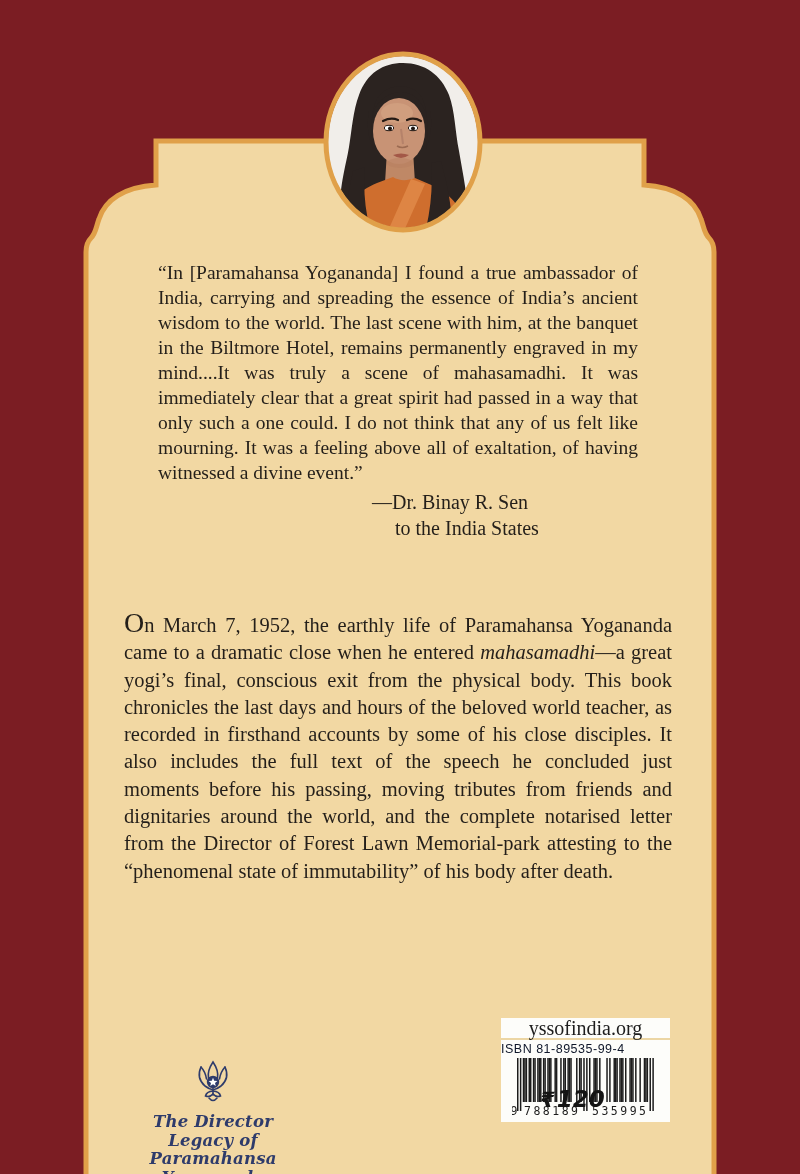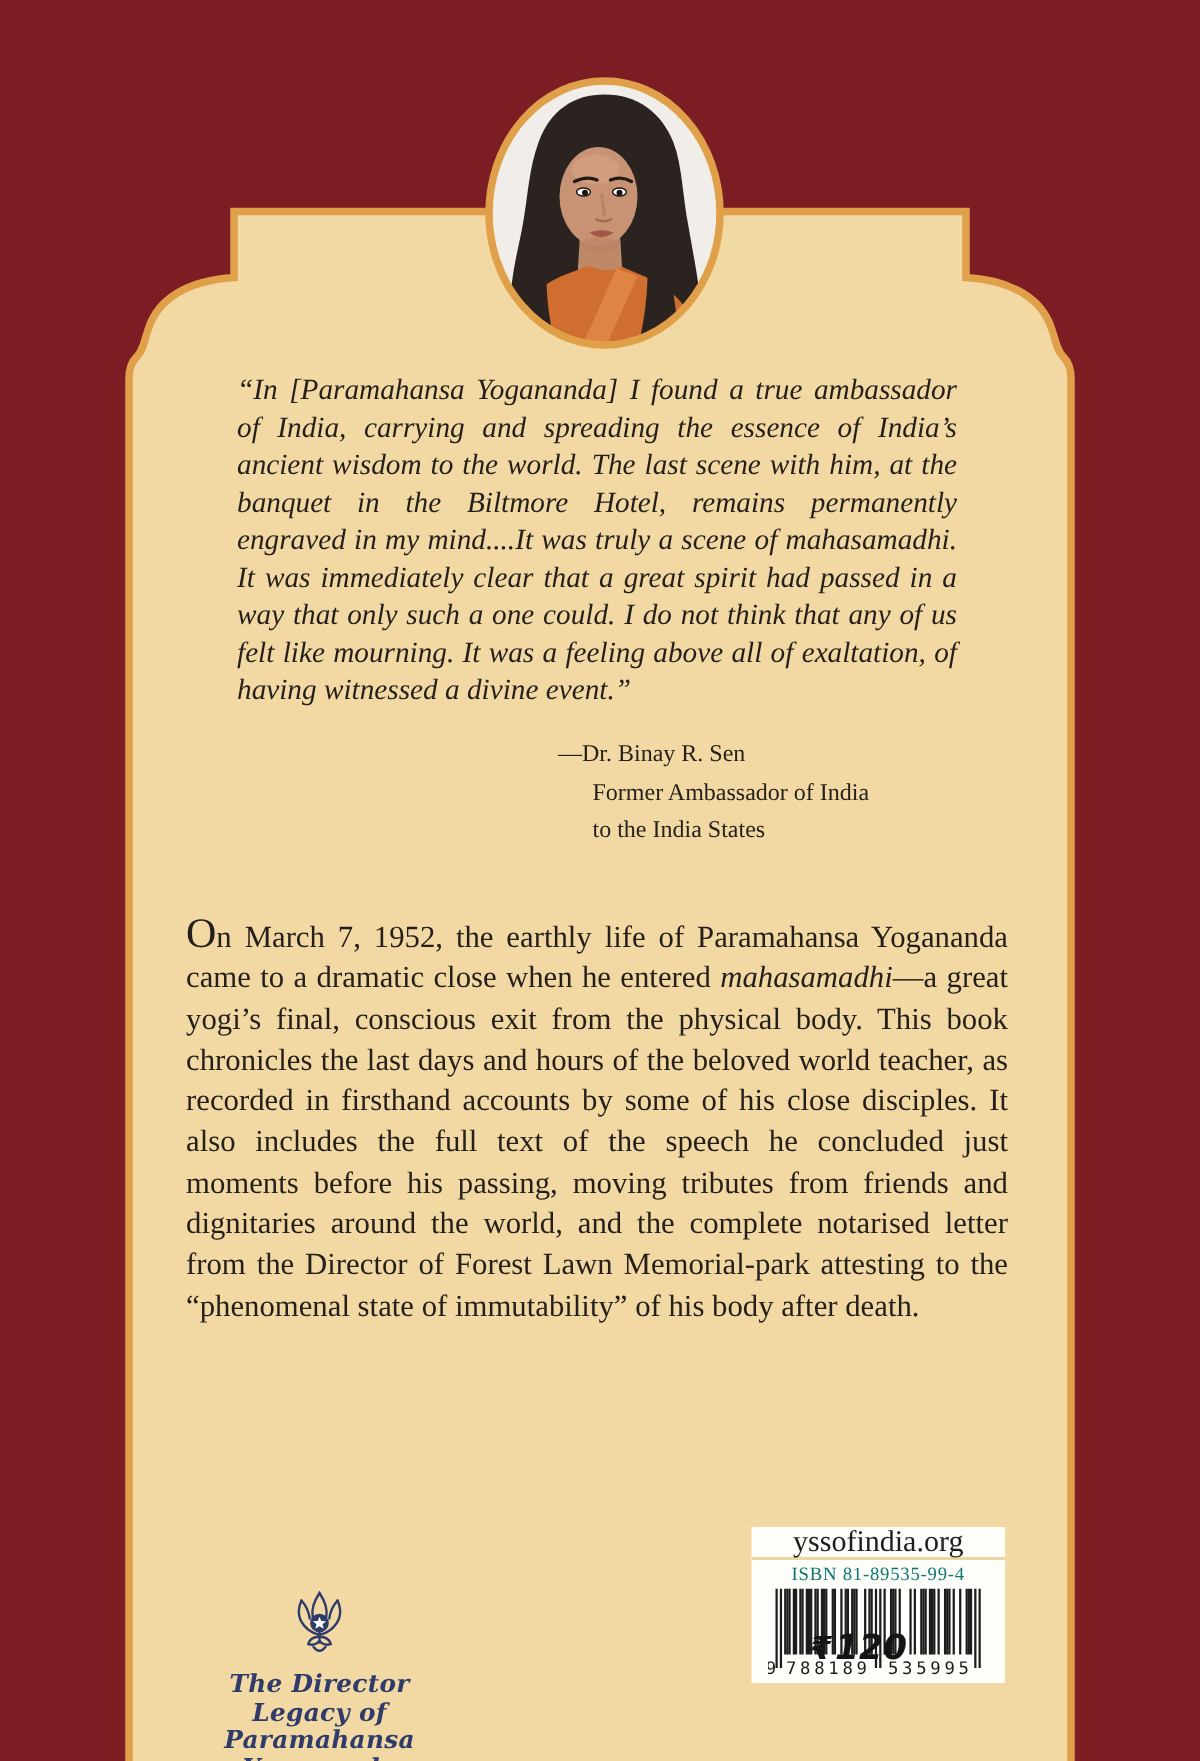--- a/index.html
+++ b/index.html
@@ -4,43 +4,43 @@
 <style>
   :root{
     --maroon:#7b1d23; --panel:#f2d8a3; --gold:#e0a049; --ink:#241f1a;
     --navy:#2e3b6b; --white:#fdfdfa;
   }
   html,body{margin:0;padding:0;background:var(--maroon);}
   .cover{position:relative;width:800px;height:1174px;overflow:hidden;
          background:var(--maroon);font-family:"Liberation Serif",serif;}
   .panel-svg{position:absolute;left:0;top:0;z-index:1;}
   .portrait{position:absolute;left:323px;top:51px;width:160px;height:182px;z-index:3;}
-  .quote{position:absolute;left:158px;top:248px;width:480px;z-index:2;
-         font-style:italic;font-size:19.5px;line-height:25px;color:var(--ink);
+  .quote{position:absolute;left:158px;top:260px;width:480px;z-index:2;
+         font-size:19.5px;line-height:25px;color:var(--ink);
          text-align:justify;}
   .attribution{position:absolute;left:372px;top:490px;z-index:2;
-         font-size:16px;line-height:25.5px;color:var(--ink);}
+         font-size:20px;line-height:25.5px;color:var(--ink);}
   .attribution .indent{padding-left:23px;}
   .body-copy{position:absolute;left:124px;top:578px;width:548px;z-index:2;
          font-size:20.5px;line-height:27.3px;color:var(--ink);text-align:justify;margin-top:31px;}
   .body-copy p{margin:0;}
   .body-copy p.p1::first-letter{font-size:28px;line-height:1;}
   .body-copy p.p2{margin-top:11px;text-indent:28px;}
   .publisher{position:absolute;left:118px;top:1060px;width:190px;z-index:2;
          text-align:center;color:var(--navy);}
   .publisher .script{font-family:"DejaVu Serif",serif;font-style:italic;font-weight:600;
          font-size:16.5px;line-height:18.5px;letter-spacing:.2px;}
   .lotus{display:inline-block;margin-bottom:5px;}
   .barcode-box{position:absolute;left:501px;top:1018px;width:169px;height:104px;z-index:2;
          background:var(--white);}
   .barcode-box .website{height:20px;line-height:21px;text-align:center;
          font-family:"Liberation Serif",serif;font-size:20px;color:#1d1d1d;
          border-bottom:2px solid #ecd6a4;}
-  .barcode-box .isbn{margin-top:2px;text-align:center;color:#0f766e;
-         font-family:Liberation Serif, serif;font-size:12.5px;letter-spacing:.5px;}
+  .barcode-box .isbn{margin-top:2px;text-align:left;color:#0f172a;
+         font-family:Liberation Sans, sans-serif;font-size:12.5px;letter-spacing:.5px;}
   #bars{display:block;margin:2px auto 0;}
   .bar-digits-font{font-family:"DejaVu Sans Mono",monospace;font-size:11.5px;fill:#1c1c1c;}
   .price{position:absolute;left:540px;top:1086px;width:130px;z-index:2;text-align:left;
          font-family:"DejaVu Sans",sans-serif;font-weight:bold;font-size:23px;color:#141414;font-style:italic;}
   .price .rupee{font-size:21px;font-weight:600;margin-right:2px;}
 </style>
 </head>
 <body>
 
 <div class="cover">
@@ -105,21 +105,20 @@
         <path d="M 118 110 C 126 140, 130 162, 128 182 L 102 182 C 108 158, 110 134, 108 112 Z" fill="#2b2320"></path>
       </g>
       <ellipse cx="80" cy="91" rx="77" ry="88" fill="none" stroke="#e0a049" stroke-width="5"></ellipse>
     </svg>
   </div>
 
   <div class="quote">“In [Paramahansa Yogananda] I found a true ambassador of India, carrying and spreading the essence of India’s ancient wisdom to the world. The last scene with him, at the banquet in the Biltmore Hotel, remains permanently engraved in my mind....It was truly a scene of mahasamadhi. It was immediately clear that a great spirit had passed in a way that only such a one could. I do not think that any of us felt like mourning. It was a feeling above all of exaltation, of having witnessed a divine event.”</div>
 
   <div class="attribution">
     <div>—Dr. Binay R. Sen</div>
-    <div class="indent">Former Ambassador of India</div>
     <div class="indent">to the India States</div>
   </div>
 
   <div class="body-copy">
     <p class="p1"><span>On March 7, 1952, the earthly life of Paramahansa Yogananda came to a dramatic close when he entered </span><i>mahasamadhi</i><span>—a great yogi’s final, conscious exit from the physical body. This book chronicles the last days and hours of the beloved world teacher, as recorded in firsthand accounts by some of his close disciples. It also includes the full text of the speech he concluded just moments before his passing, moving tributes from friends and dignitaries around the world, and the complete notarised letter from the Director of Forest Lawn Memorial-park attesting to the “phenomenal state of immutability” of his body after death.</span></p>
   </div>
 
   <div class="publisher">
     <svg class="lotus" width="40" height="44" viewBox="0 0 40 44">
       <g stroke="#2e3b6b" stroke-width="1.6" fill="none" stroke-linecap="round">

